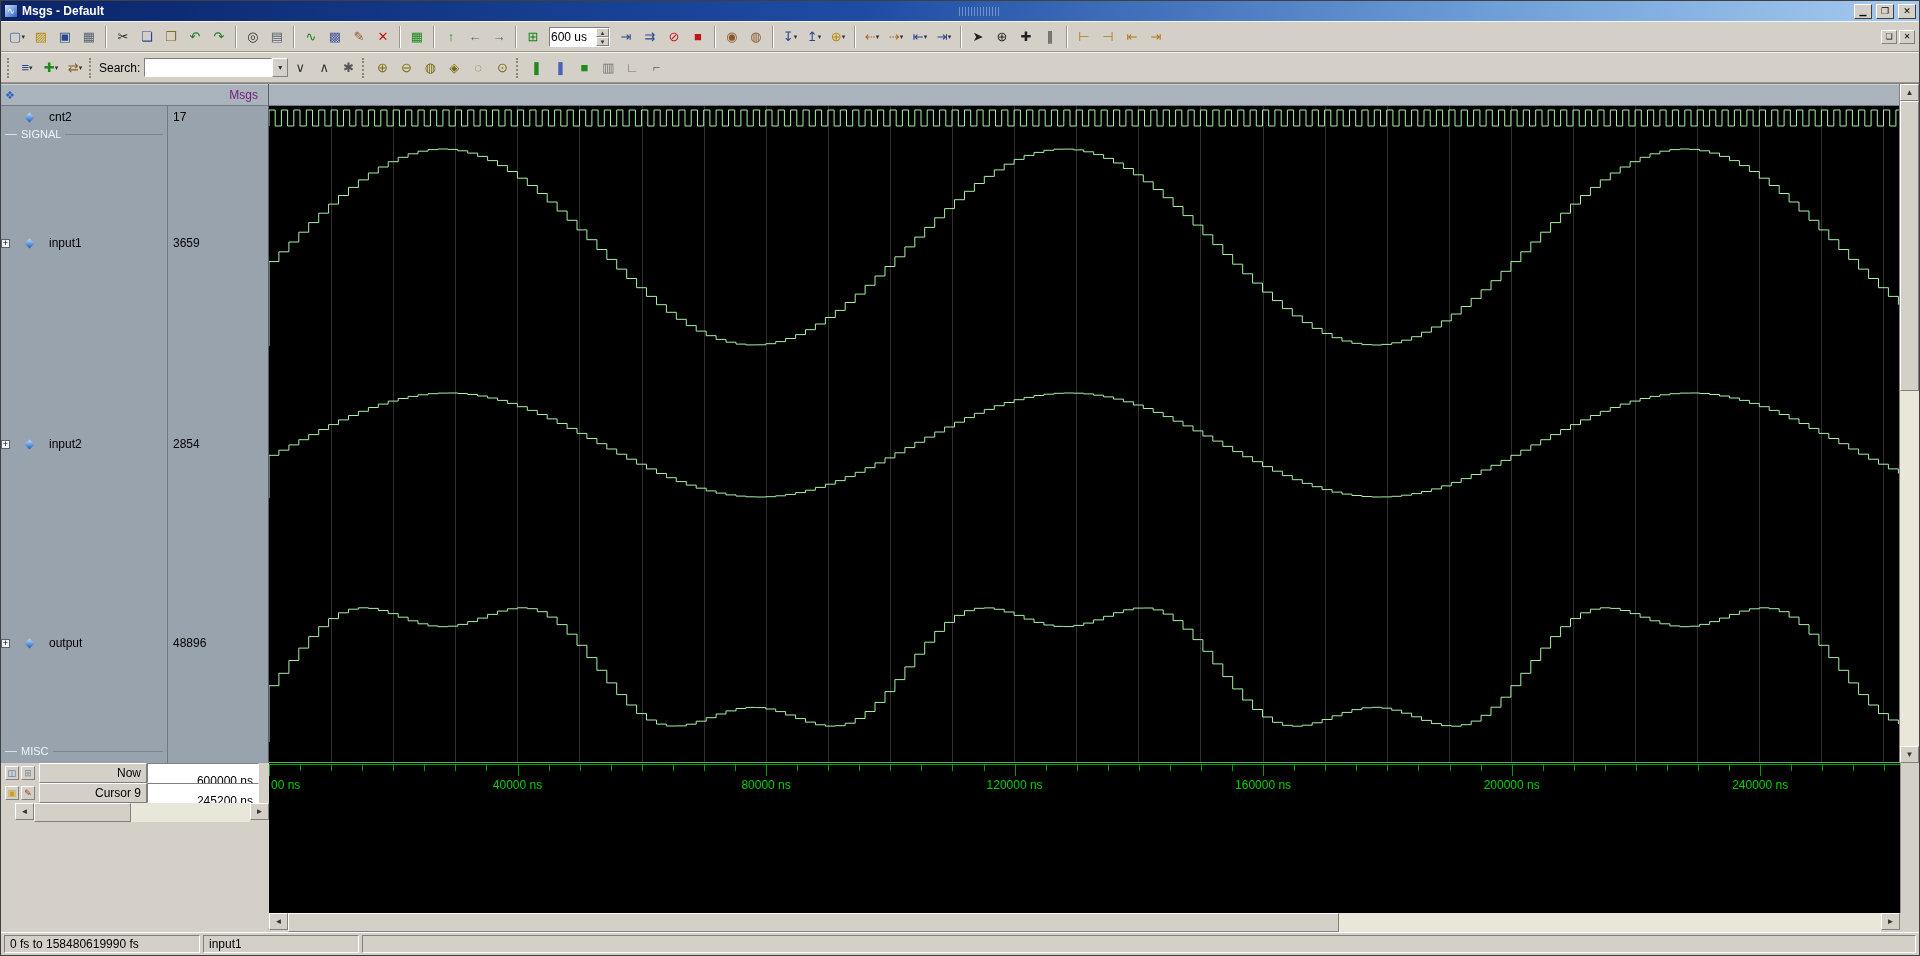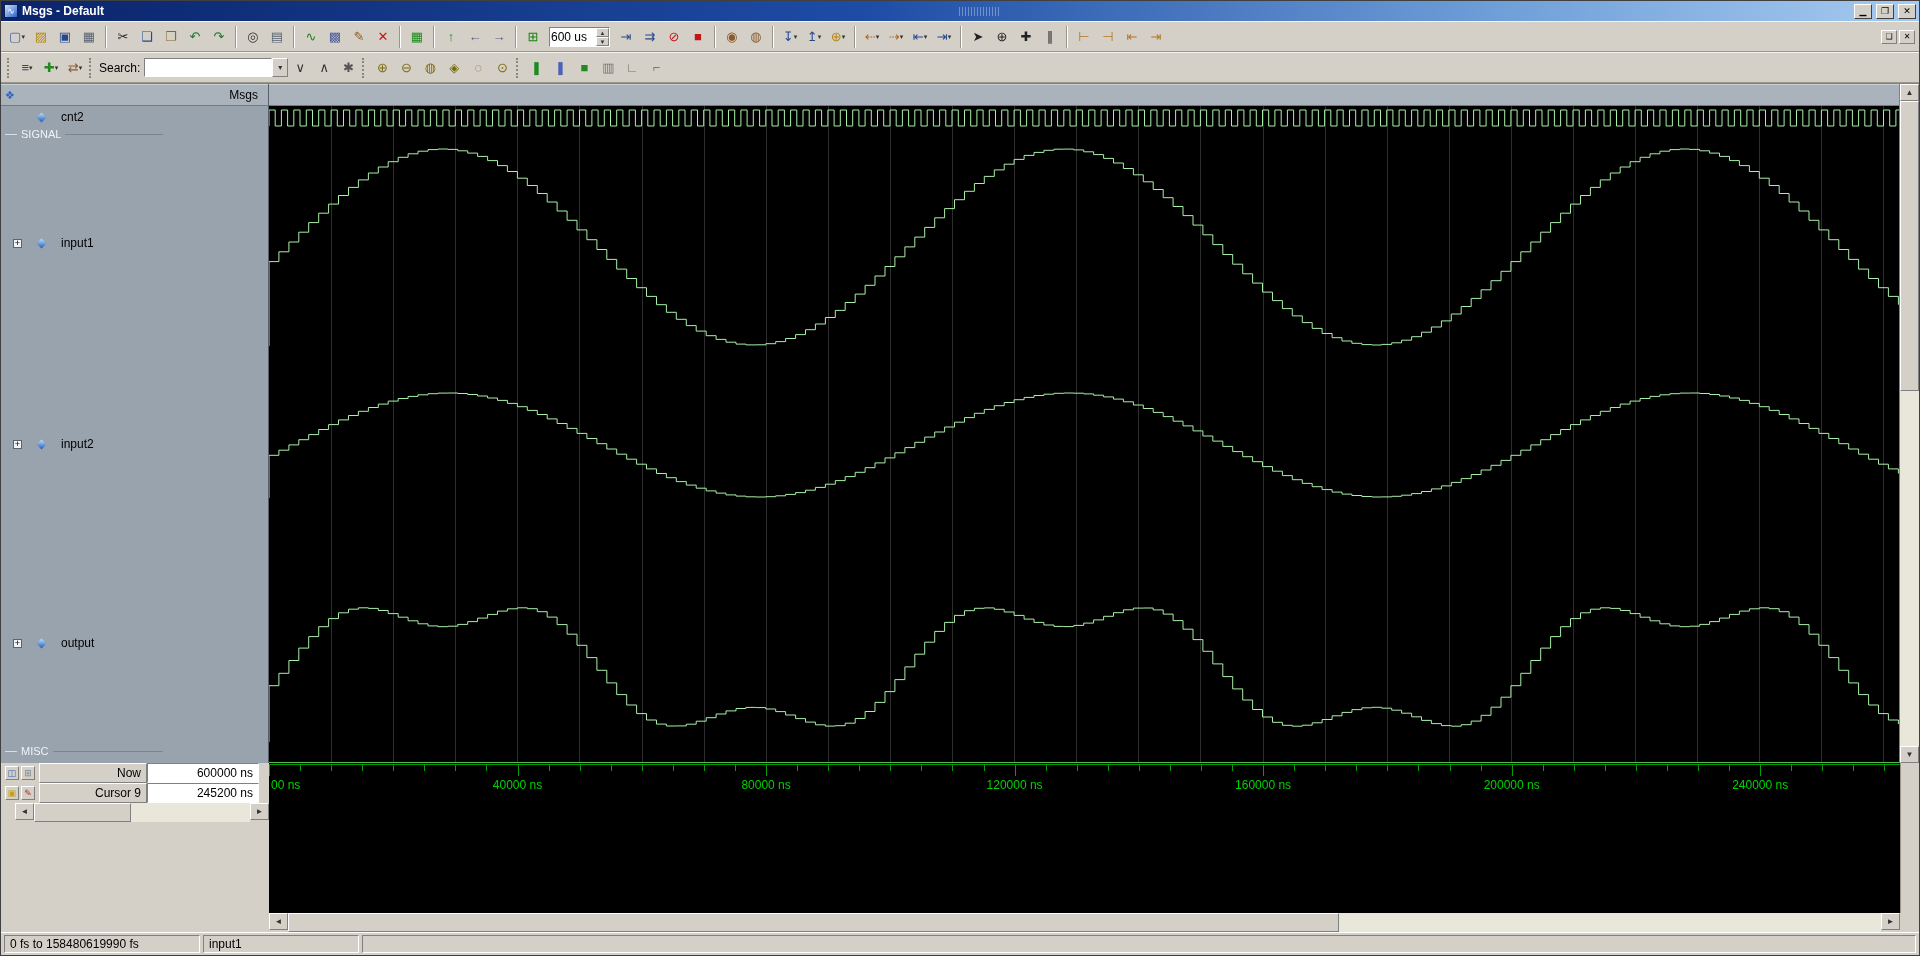--- a/index.html
+++ b/index.html
@@ -31,25 +31,25 @@
   .search-label{font-size:12px;margin:0 4px 0 2px;color:#000}
   .search-input{width:128px;height:19px;border:1px solid;border-color:#808080 #fff #fff #808080;font-size:12px;padding:0 3px;font-family:"Liberation Sans",sans-serif;background:#fff}
   .dd-btn{width:16px;height:19px;background:#d4d0c8;border:1px solid;border-color:#fff #808080 #808080 #fff;font-size:8px;padding:0;color:#333}
 
   
   .content{flex:1;display:flex;min-height:0;border-top:1px solid #808080}
   .tree-panel{flex:0 0 268px;display:flex;flex-direction:column;background:#99a3ad;border-right:1px solid #55606a}
   .panel-header{flex:0 0 22px;background:#aab3bc;border-bottom:1px solid #6f7a85;border-top:1px solid #c8d0d8;display:flex;align-items:center;padding:0 10px 0 4px}
   .pane-icon{font-size:11px;color:#2a62c4;width:14px}
   .hdr-spacer{flex:1}
-  .msgs{font-size:12px;color:#000000}
+  .msgs{font-size:12px;color:#701a75}
   .rows-viewport{flex:1;position:relative;overflow:hidden}
   .names-col{position:absolute;left:0;top:0;bottom:0;width:166px}
   .values-col{position:absolute;left:166px;top:0;bottom:0;right:0;border-left:1px solid #6f7a85}
-  .sig-row{position:absolute;left:12px;right:2px;height:16px;display:flex;align-items:center;gap:14px}
+  .sig-row{position:absolute;left:0;right:2px;height:16px;display:flex;align-items:center;gap:14px}
   .expander{width:9px;height:9px;flex:0 0 9px;background:#f2f2f2;border:1px solid #5a6470;font-size:9px;line-height:7px;text-align:center;color:#000;padding:0}
   .expander-sp{width:9px;flex:0 0 9px}
   .sig-icon{width:7px;height:7px;flex:0 0 7px;background:linear-gradient(135deg,#bfe0ff,#1c5ab8);transform:rotate(45deg);margin:0 2px}
   .sig-name{font-size:12px;color:#000;white-space:nowrap}
   .sig-val{position:absolute;left:5px;height:16px;line-height:16px;font-size:12px;color:#000;white-space:nowrap}
   .divider-row{position:absolute;left:4px;right:4px;height:16px;display:flex;align-items:center;gap:4px;color:#eef3f8;font-size:11px}
   .div-line{height:1px;background:#d8dee4;width:12px;flex:0 0 12px}
   .div-line.long{flex:1;background:#7a8590}
   .wave-panel{flex:1;display:flex;flex-direction:column;min-width:0}
   .wave-header{flex:0 0 22px;background:#aab3bc;border-bottom:1px solid #6f7a85;border-top:1px solid #c8d0d8}
@@ -66,21 +66,21 @@
   .hthumb.main{width:66%}
   .hthumb.mini{width:45%}
 
   
   .bottom{flex:0 0 59px;display:flex}
   .bottom-left{flex:0 0 268px;display:flex;flex-direction:column;background:#d4d0c8}
   .cursor-grid{display:grid;grid-template-columns:36px 108px 112px;grid-auto-rows:20px;padding-left:2px}
   .cur-icons{display:flex;align-items:center;gap:2px;padding-left: 2px}
   .cur-icon-btn{width:14px;height:14px;background:#d4d0c8;border:1px solid;border-color:#fff #808080 #808080 #fff;font-size:9px;line-height:11px;text-align:center;padding:0}
   .cur-label{background:#d4d0c8;border:1px solid;border-color:#fff #808080 #808080 #fff;font-size:12px;text-align:right;padding:0 5px;line-height:18px;color:#000}
-  .cur-value{background:#fff;border:1px solid;border-color:#808080 #fff #fff #808080;font-size:12px;text-align:right;padding:0 5px;line-height:18px;color:#000}
+  .cur-value{background:#fff;border:1px solid;border-color:#808080 #fff #fff #808080;font-size:12px;text-align:right;padding:8px 5px;line-height:18px;color:#000}
   .mini-scroll{height:19px;display:flex;margin-left:14px}
   .bottom-right{flex:1;display:flex;flex-direction:column;min-width:0}
   .timeline-row{flex:0 0 40px;display:flex}
   .timeline-svg-box{flex:1;background:#000;min-width:0}
   #timeline-svg{display:block}
   .tl-corner{flex:0 0 19px;background:#d4d0c8;border-left:1px solid #9a968a}
   .hscroll-row{flex:0 0 19px;display:flex}
   .hscroll{flex:1;display:flex;min-width:0}
   .sb-corner{flex:0 0 19px;background:#d4d0c8}
 
@@ -397,20 +397,27 @@
               <span class="sig-name">output</span>
             </div>
             <div class="divider-row" style="top: 637px;">
               <span class="div-line"></span>
               <span class="div-text">MISC</span>
               <span class="div-line long"></span>
             </div>
             <div class="sig-row" style="top: 654px;">
               <span class="sig-name">scaler_1_out</span>
             </div>
+          </div>
+        <div id="values-rows" class="values-col">
+            <div class="sig-val" style="top: 3px;">17</div>
+            <div class="sig-val" style="top: 129px;">3659</div>
+            <div class="sig-val" style="top: 330px;">2854</div>
+            <div class="sig-val" style="top: 529px;">48896</div>
+            <div class="sig-val" style="top: 654px;">12C27</div>
           </div>
       </div>
     </div>
 
     <div class="wave-panel">
       <div class="wave-header"></div>
       <div class="wave-canvas">
         <svg id="wave-svg" width="1630" height="657">
             <g stroke="#2e2e2e" stroke-width="1">
               <line x1="62.5" y1="0" x2="62.5" y2="657"></line>

